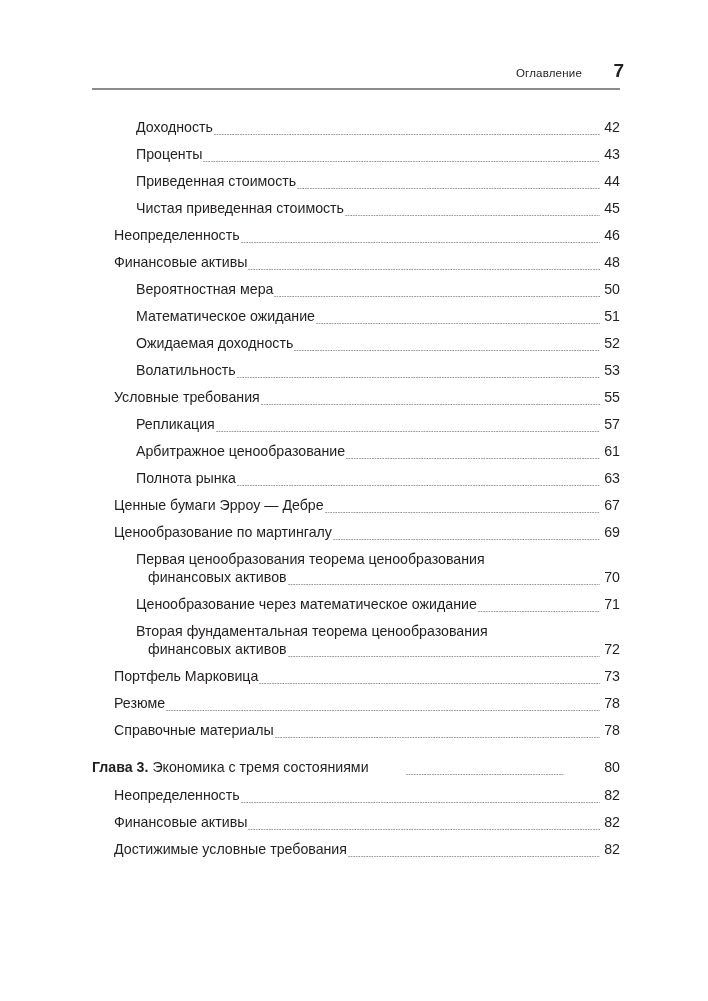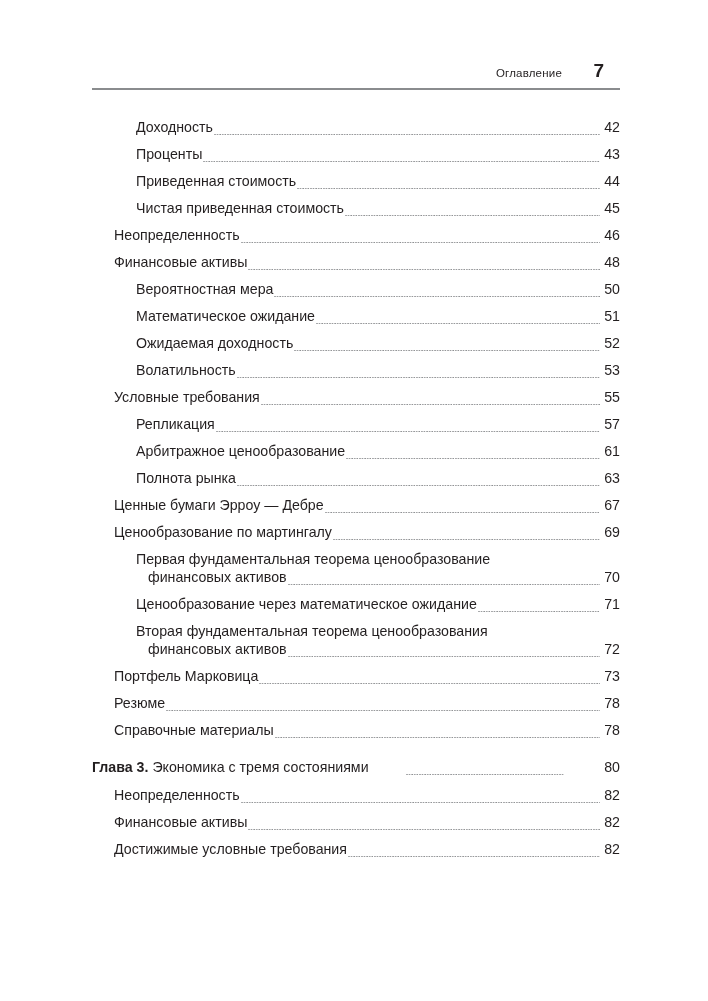--- a/index.html
+++ b/index.html
@@ -18,21 +18,21 @@
     position: relative;
     width: 708px;
     height: 1001px;
     box-sizing: border-box;
     overflow: hidden;
   }
 
   
   .running-head {
     position: absolute;
-    left: 76px;
+    left: 96px;
     top: 60px;
     width: 528px;
     display: flex;
     align-items: baseline;
     justify-content: flex-end;
   }
   .running-head .rh-title {
     font-size: 11.5px;
     letter-spacing: 0.2px;
     color: #231f20;
@@ -203,21 +203,21 @@
         <span class="entry-text">Ценные бумаги Эрроу — Дебре</span>
         <span class="leader"></span>
         <span class="page-num">67</span>
       </div>
       <div class="toc-entry level-1">
         <span class="entry-text">Ценообразование по мартингалу</span>
         <span class="leader"></span>
         <span class="page-num">69</span>
       </div>
       <div class="toc-entry level-2 wrapped">
-        <span class="wrap-line-1 entry-text">Первая фундаментальная теорема ценообразование</span>
+        <span class="wrap-line-1 entry-text">Первая ценообразования теорема ценообразования</span>
         <span class="wrap-line-2">
           <span class="entry-text">финансовых активов</span>
           <span class="leader"></span>
           <span class="page-num">70</span>
         </span>
       </div>
       <div class="toc-entry level-2">
         <span class="entry-text">Ценообразование через математическое ожидание</span>
         <span class="leader"></span>
         <span class="page-num">71</span>

